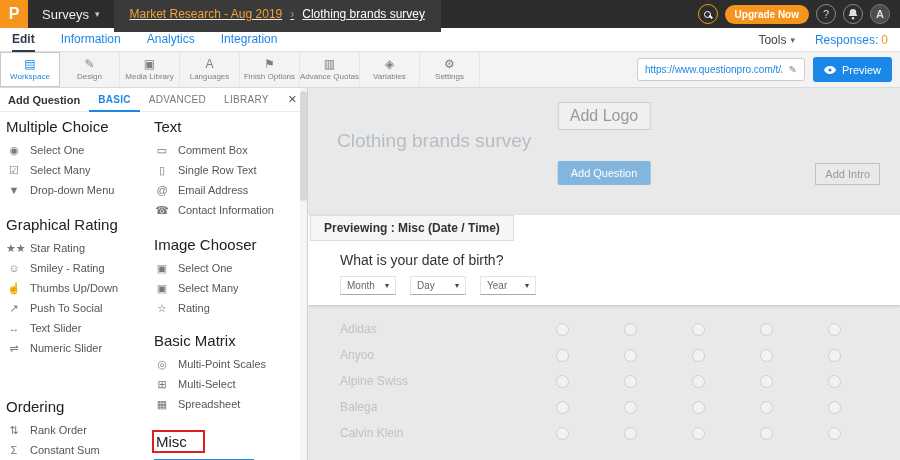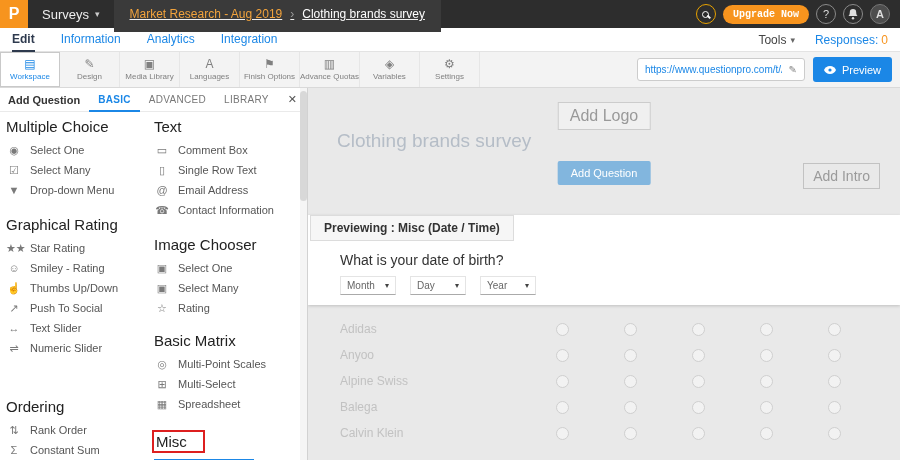--- a/index.html
+++ b/index.html
@@ -18,21 +18,21 @@
   .bc-sep { color:#999; }
   .bc-current { color:#fff; }
   .topbar-right { margin-left:auto; display:flex; align-items:center; gap:7px; padding-right:10px; }
   .circle-btn { width:20px; height:20px; border:1px solid #8a8a8a; border-radius:50%; color:#ddd;
                 display:flex; align-items:center; justify-content:center; font-size:11px; cursor:pointer; }
   .circle-btn.search { border-color:#e8a200; }
   .mag { position:relative; width:7px; height:7px; border:1.5px solid #fff; border-radius:50%; }
   .mag::after { content:""; position:absolute; width:4px; height:1.5px; background:#fff;
                 transform:rotate(45deg); right:-3px; bottom:-1px; }
   .upgrade { background:#f7941e; color:#fff; border:none; border-radius:10px; padding:4px 10px;
-             font-size:10px; font-weight:bold; cursor:pointer; font-family:Liberation Mono, monospace; }
+             font-size:10px; font-weight:bold; cursor:pointer; font-family:Liberation Sans, sans-serif; }
   .avatar { background:#4d4d4d; border-color:#777; font-weight:bold; }
 
   
   .navbar { height:24px; background:#fff; border-bottom:1px solid #e3e3e3; display:flex; align-items:center; padding:2px 12px; }
   .nav-tab { margin-right:26px; font-size:12px; color:#1b87e6; height:24px; line-height:22px; cursor:pointer; }
   .nav-tab.active { color:#2e3a4e; font-weight:bold; border-bottom:2px solid #2e3a4e; }
   .nav-right { margin-left:auto; display:flex; align-items:center; gap:20px; }
   .tools { color:#444; display:flex; align-items:center; gap:4px; cursor:pointer; }
   .tools .caret { color:#666; }
   .responses { color:#1b87e6; }
@@ -86,21 +86,21 @@
 
   
   .canvas { position:relative; flex:1; background:#e9e9e9; overflow:hidden; }
   .add-logo { position:absolute; top:14px; left:50%; transform:translateX(-50%);
               border:1px solid #ccc; background:#f0f0f0; color:#999; font-size:16px; padding:4px 11px; cursor:pointer; }
   .survey-title { position:absolute; top:42px; left:29px; font-size:19px; color:#b5bdc7; }
   .add-question-btn { position:absolute; top:73px; left:50%; transform:translateX(-50%);
                       background:#82b6de; color:#fff; border:none; font-size:11px; padding:6px 13px; border-radius:2px;
                       cursor:pointer; font-family:inherit; }
   .add-intro-btn { position:absolute; top:75px; right:20px; border:1px solid #c2c2c2; color:#9a9a9a;
-                   background:transparent; font-size:14px; padding:4px 9px; cursor:pointer; font-family:inherit; }
+                   background:transparent; font-size:11px; padding:4px 9px; cursor:pointer; font-family:inherit; }
   .preview-card { position:absolute; left:0; right:0; top:127px; height:90px; background:#fff;
                   box-shadow:0 1px 3px rgba(0,0,0,.18); }
   .preview-tab { position:absolute; top:0; left:2px; background:#f6f6f6; border:1px solid #dcdcdc;
                  padding:5px 13px; font-size:12px; font-weight:bold; color:#333; }
   .preview-q { position:absolute; left:32px; top:37px; font-size:14px; color:#333; }
   .dd-row { position:absolute; left:32px; top:61px; display:flex; gap:14px; }
   .dd { display:flex; align-items:center; justify-content:space-between; min-width:56px; padding:3px 6px;
         border:1px solid #e4e4e4; border-bottom:1px solid #aaa; font-size:10px; color:#666; cursor:pointer; gap:2px; }
   .dd-caret { font-size:8px; color:#444; }
   .matrix { position:absolute; left:0; right:0; top:228px; }

